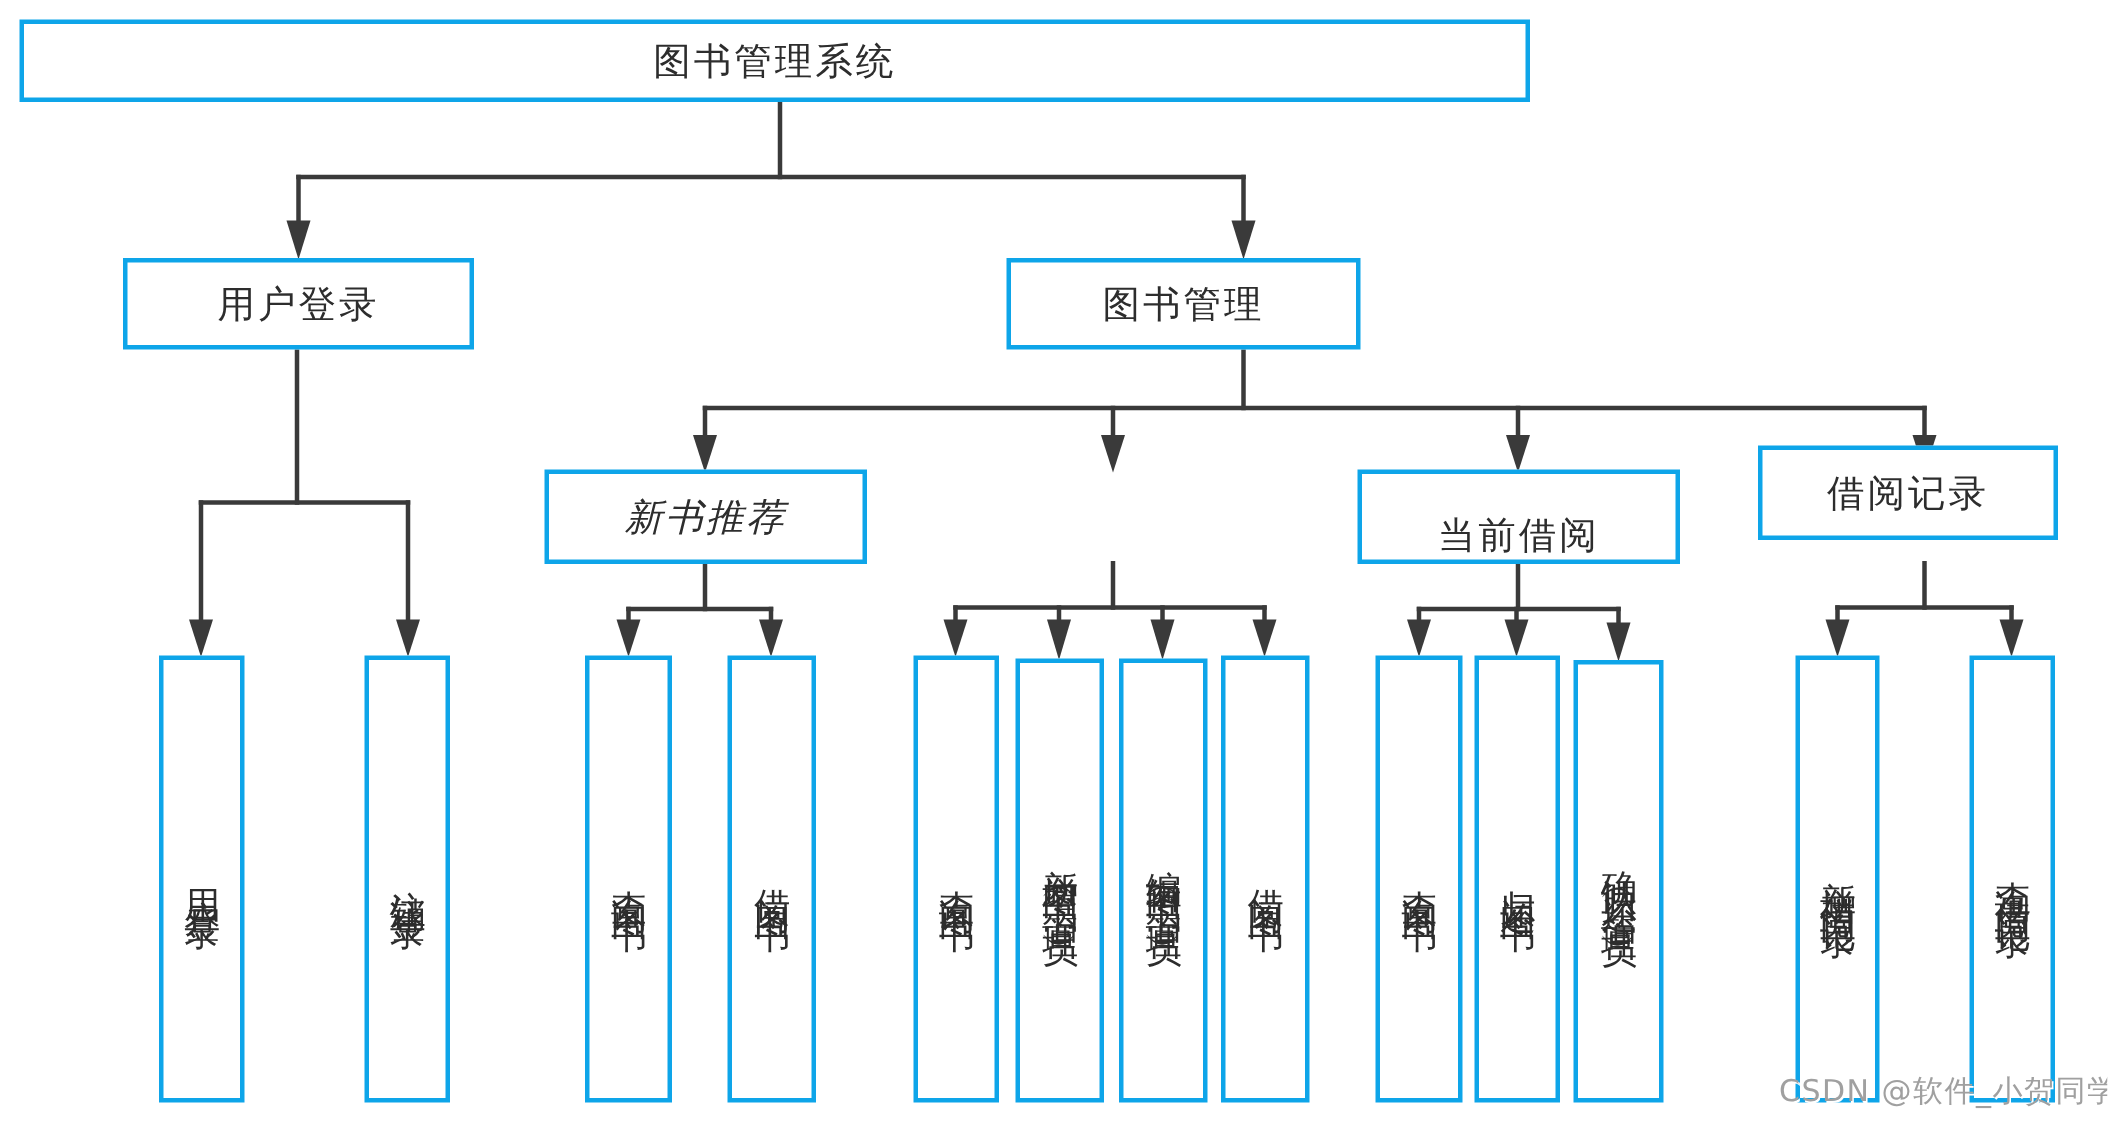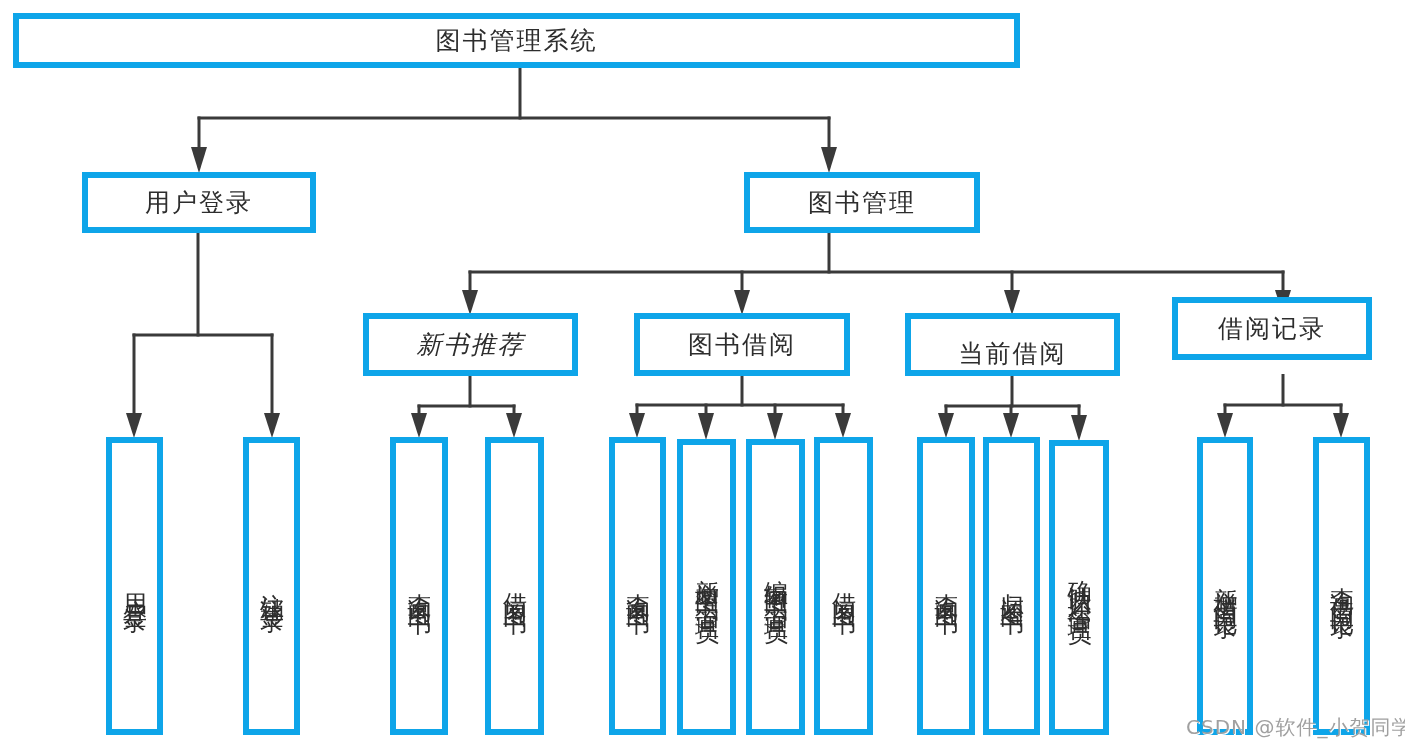--- a/index.html
+++ b/index.html
@@ -21,21 +21,21 @@
     stroke: #3a3a3a;
     stroke-width: 3;
   }
   svg.connectors polygon {
     fill: #3a3a3a;
     stroke: none;
   }
   .node {
     position: absolute;
     box-sizing: border-box;
-    border: 6px solid #0ea5e9;
+    border: 3px solid #0ea5e9;
     background: #ffffff;
     display: flex;
     align-items: center;
     justify-content: center;
     color: #2d2d2d;
     z-index: 2;
   }
   .hbox span {
     font-size: 25px;
     letter-spacing: 2px;
@@ -141,30 +141,27 @@
     </g>
   </svg>
 
   <div class="node hbox" style="left:13px; top:13px; width:1007px; height:55px;">
     <span>图书管理系统</span>
   </div>
 
   <div class="node hbox" style="left:82px; top:172px; width:234px; height:61px;">
     <span>用户登录</span>
   </div>
-  <div class="node hbox" style="left:744px; top:172px; width:236px; height:61px;text-align:right;">
+  <div class="node hbox" style="left:671px; top:172px; width:236px; height:61px;text-align:right;">
     <span>图书管理</span>
   </div>
 
   <div class="node hbox" style="left:363px; top:313px; width:215px; height:63px;font-style:italic;">
     <span>新书推荐</span>
   </div>
-  <div class="node hbox" style="left:634px; top:313px; width:216px; height:63px;">
-    <span>图书借阅</span>
-  </div>
   <div class="node hbox" style="left:905px; top:313px; width:215px; height:63px;align-items:flex-end;">
     <span>当前借阅</span>
   </div>
   <div class="node hbox" style="left:1172px; top:297px; width:200px; height:63px;">
     <span>借阅记录</span>
   </div>
 
   <div class="node vbox" style="left:106px; top:437px; width:57px; height:298px;">
     <span class="vtext">用户登录</span>
   </div>

